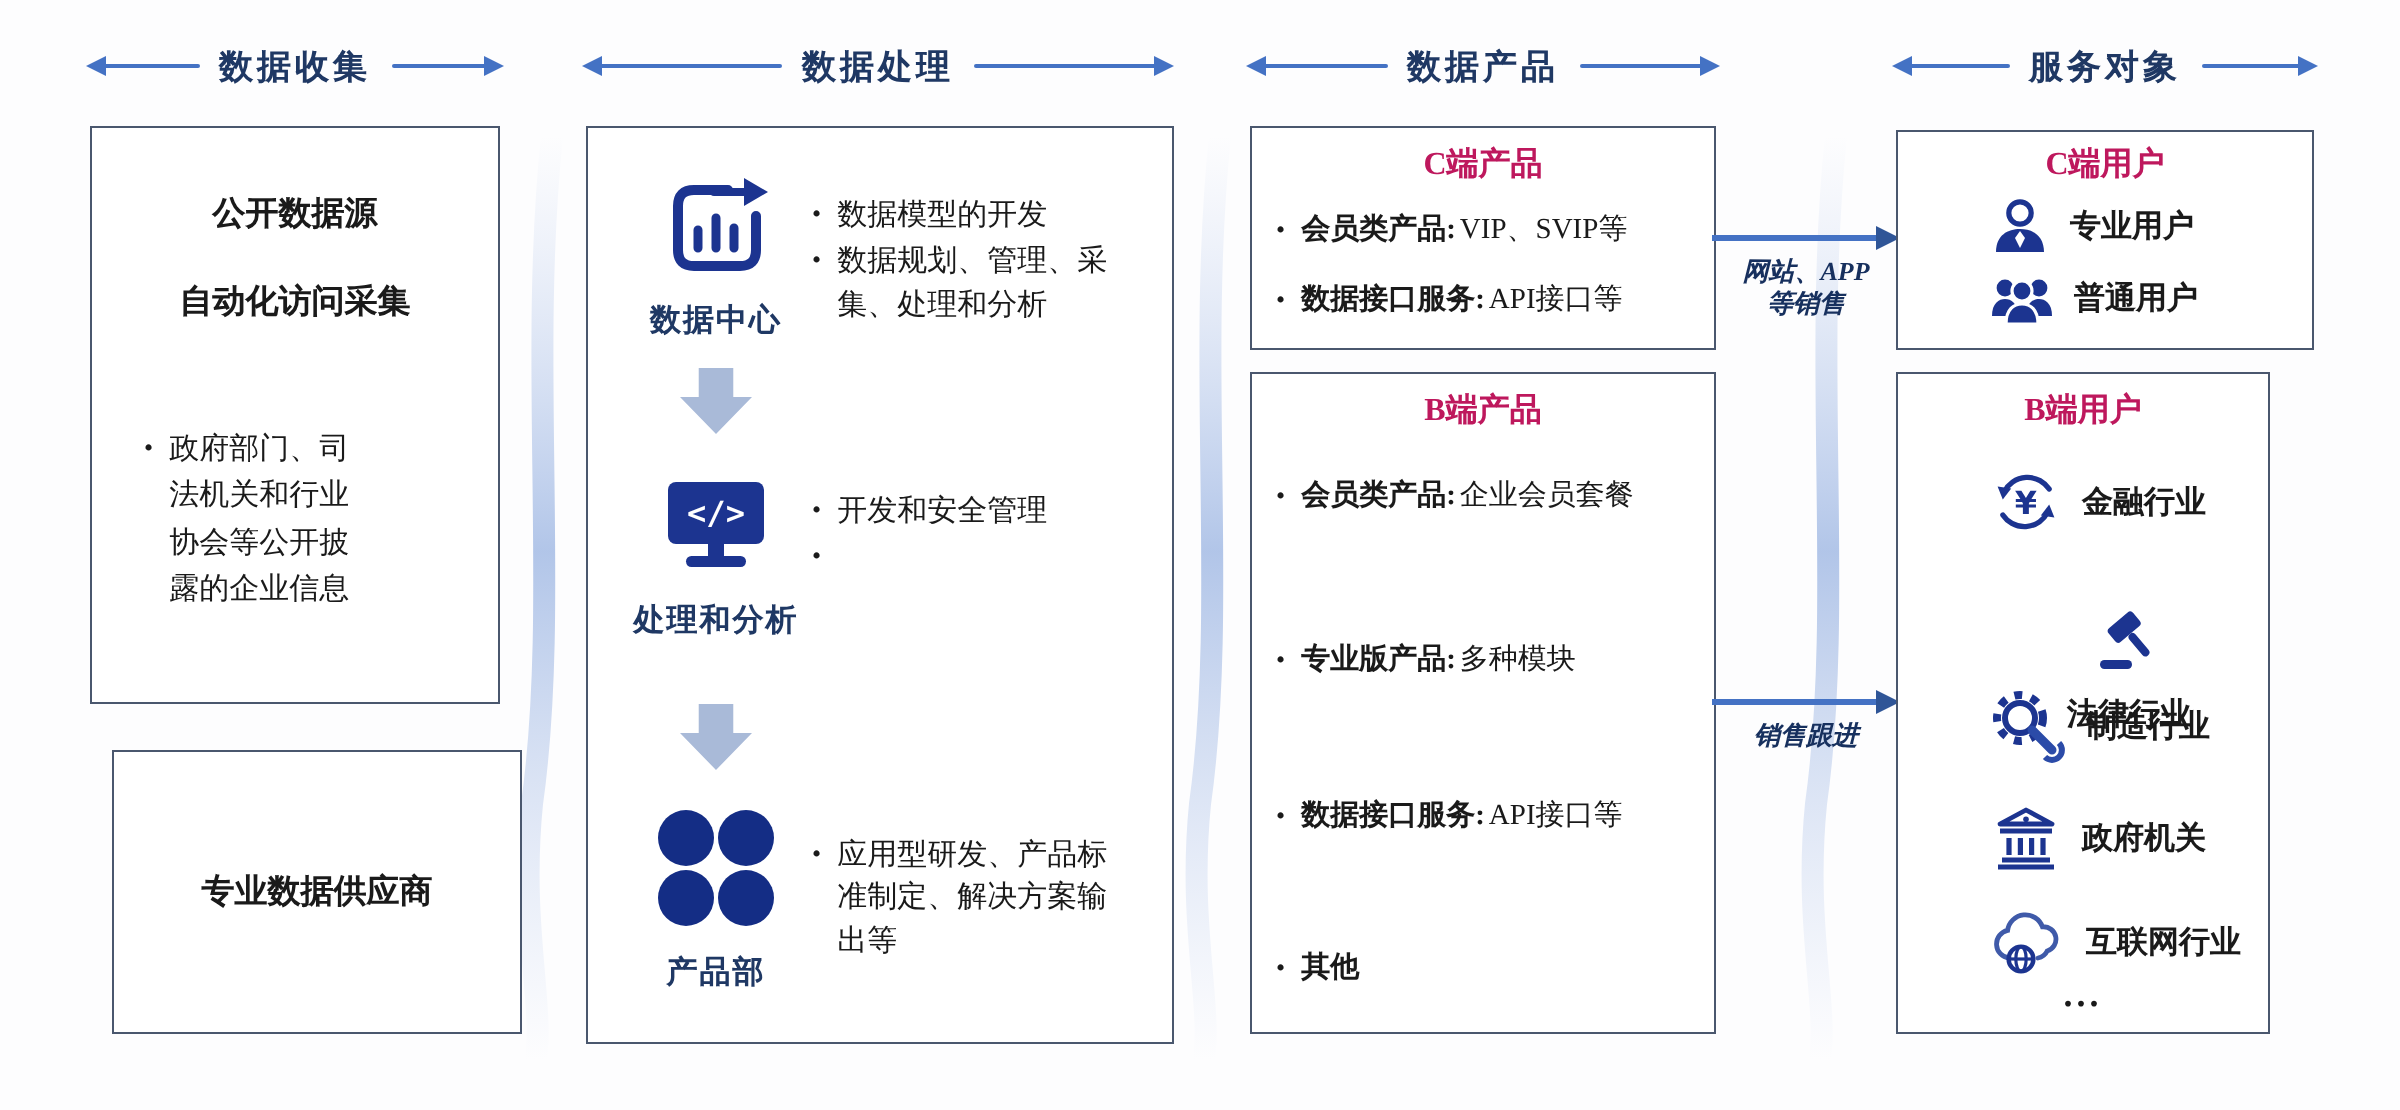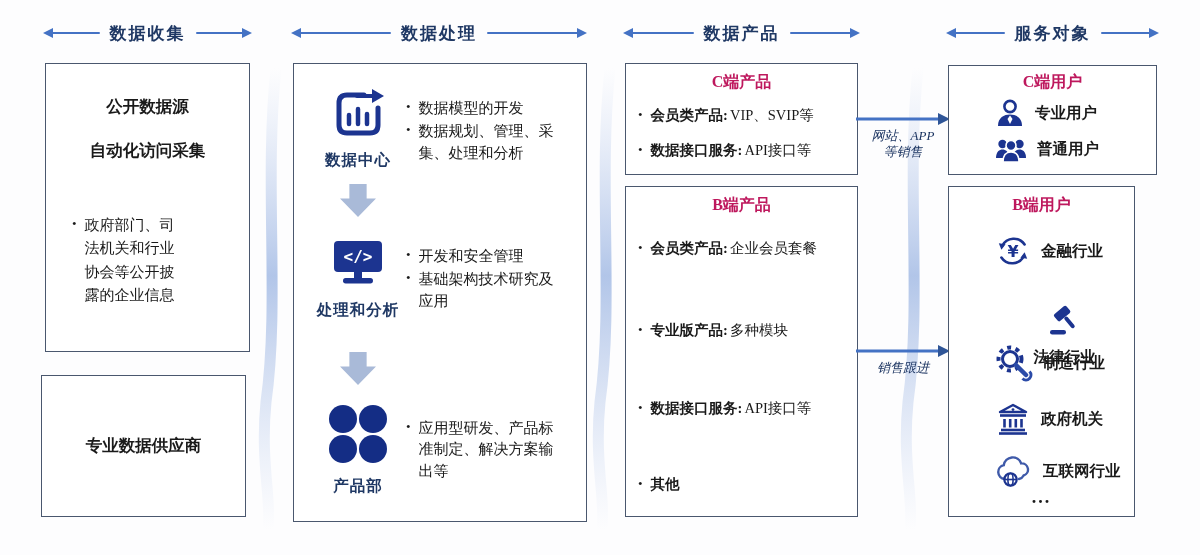--- a/index.html
+++ b/index.html
@@ -30,21 +30,21 @@
   
   .dept-label{position:absolute;text-align:center;font-size:15.5px;font-weight:700;color:#1F3864;letter-spacing:1px;}
   .down-arrow{position:absolute;width:36px;height:33px;background:#A9BAD8;
     clip-path:polygon(26% 0,74% 0,74% 44%,100% 44%,50% 100%,0 44%,26% 44%);}
   
   .p-item{position:absolute;left:12px;width:210px;display:flex;font-size:14.5px;line-height:1.35;}
   .p-item .head{font-weight:700;}
   .p-item .tail{font-weight:400;margin-left:2px;}
   
   .flow{position:absolute;width:94px;text-align:center;}
-  .flow-label{margin-top:2px;font-size:13px;font-style:italic;font-weight:400;color:#17305E;line-height:1.25;}
+  .flow-label{margin-top:2px;font-size:13px;font-style:italic;font-weight:700;color:#17305E;line-height:1.25;}
   
   .u-row{position:absolute;left:0;width:100%;display:flex;align-items:center;padding-left:46px;gap:10px;
          box-sizing:border-box;font-size:15.5px;font-weight:600;}
   .u-row .uicon{flex:0 0 auto;display:flex;align-items:center;justify-content:center;}
   .more{position:absolute;left:0;width:100%;text-align:center;font-size:18px;font-weight:700;letter-spacing:2px;}
   svg{display:block;}
 </style>
 </head>
 <body>
 
@@ -89,21 +89,21 @@
   </div>
 
   <div class="box" style="left:45px;top:63px;width:205px;height:289px;">
     <div class="c1-line" style="top:32px;">公开数据源</div>
     <div class="c1-line" style="top:76px;">自动化访问采集</div>
     <div class="c1-bullet">
       <span class="dot">•</span>
       <span style="width:98px;">政府部门、司法机关和行业协会等公开披露的企业信息</span>
     </div>
   </div>
-  <div class="box" style="left:41px;top:375px;width:205px;height:142px;padding-left:48px;">
+  <div class="box" style="left:56px;top:375px;width:205px;height:142px;padding-left:48px;">
     <div class="center-label">专业数据供应商</div>
   </div>
 
   <div class="box" style="left:293px;top:63px;width:294px;height:459px;">
 
     <svg style="position:absolute;left:34px;top:20px;" width="60" height="60" viewBox="0 0 60 60">
       <path d="M36 11 H19 Q11 11 11 19 V41 Q11 49 19 49 H42 Q50 49 50 41 V24" fill="none" stroke="#1C3490" stroke-width="5" stroke-linecap="round"></path>
       <path d="M29 12 H44" stroke="#1C3490" stroke-width="4" stroke-linecap="round" fill="none"></path>
       <polygon points="44,5 56,12 44,19" fill="#1C3490"></polygon>
       <path d="M21 40 V31 M30 40 V25 M39 40 V30" stroke="#1C3490" stroke-width="4.5" stroke-linecap="round"></path>
@@ -129,21 +129,20 @@
       <rect x="15" y="42" width="30" height="5.5" rx="2.7" fill="#1C3490"></rect>
     </svg>
     <div class="dept-label" style="left:6px;top:236px;width:116px;">处理和分析</div>
     <div class="blist" style="position:absolute;left:112px;top:182px;width:172px;">
       <div class="bitem">
         <span class="dot">•</span>
         <span>开发和安全管理</span>
       </div>
       <div class="bitem">
         <span class="dot">•</span>
-        <span style="width:140px;">基础架构技术研究及应用</span>
       </div>
     </div>
 
     <div class="down-arrow" style="left:46px;top:288px;"></div>
 
     <svg style="position:absolute;left:31px;top:338px;" width="66" height="66" viewBox="0 0 66 66">
       <circle cx="18" cy="17" r="14" fill="#142D85"></circle>
       <circle cx="48" cy="17" r="14" fill="#142D85"></circle>
       <circle cx="18" cy="47" r="14" fill="#142D85"></circle>
       <circle cx="48" cy="47" r="14" fill="#142D85"></circle>

